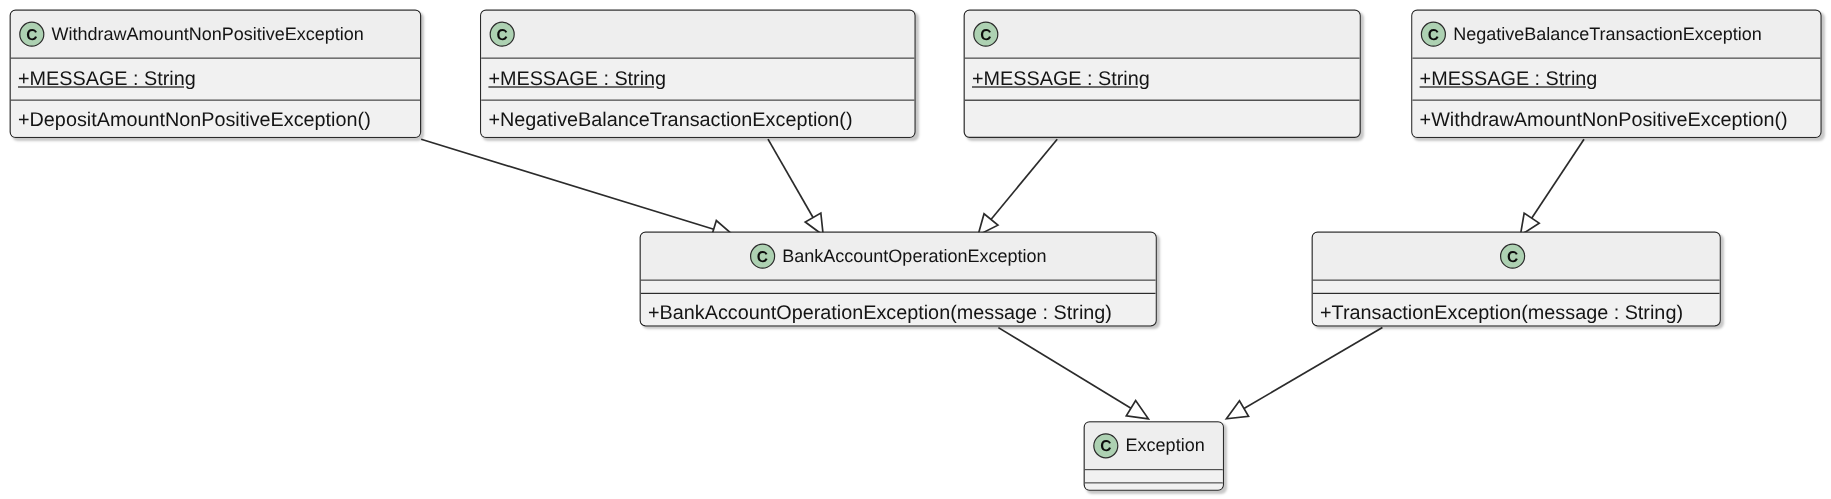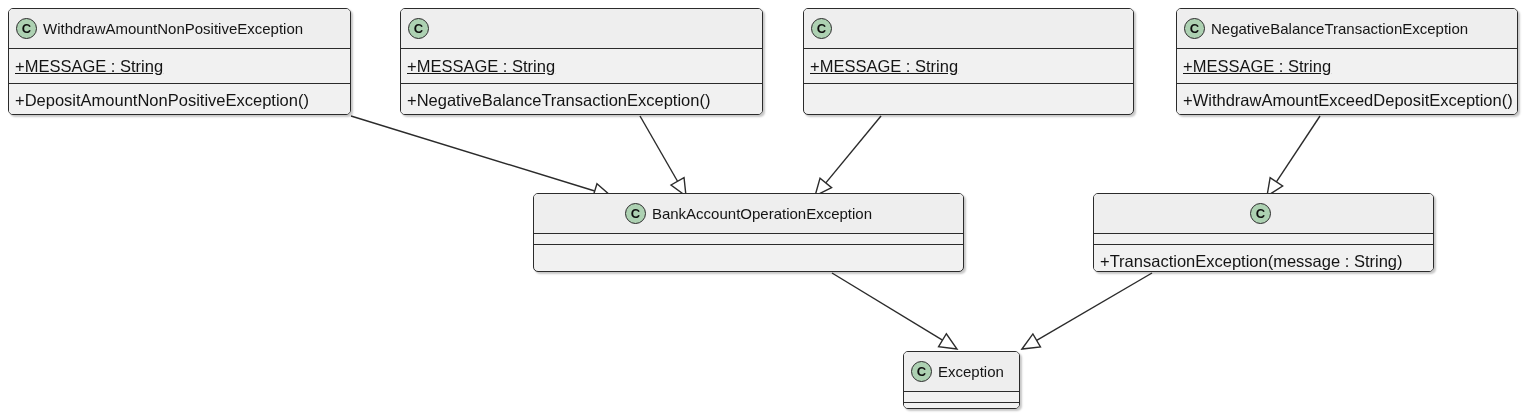--- a/index.html
+++ b/index.html
@@ -172,31 +172,34 @@
         <div class="cls-header">
           <span class="cls-icon">C</span>
           <span class="cls-title">NegativeBalanceTransactionException</span>
         </div>
         <div class="cls-sep"></div>
         <div class="cls-compartment attrs">
           <span class="member static">+MESSAGE : String</span>
         </div>
         <div class="cls-sep"></div>
         <div class="cls-compartment ops">
-          <span class="member">+WithdrawAmountExceedDepositException()</span>
+          <span class="member">+WithdrawAmountNonPositiveException()</span>
         </div>
       </div>
       <div class="uml-class" style="left: 533px; top: 193px; width: 431px; height: 79px;">
         <div class="cls-header center">
           <span class="cls-icon">C</span>
           <span class="cls-title">BankAccountOperationException</span>
         </div>
         <div class="cls-sep"></div>
         <div class="cls-compartment empty"></div>
         <div class="cls-sep"></div>
+        <div class="cls-compartment ops">
+          <span class="member">+BankAccountOperationException(message : String)</span>
+        </div>
       </div>
       <div class="uml-class" style="left: 1093px; top: 193px; width: 341px; height: 79px;">
         <div class="cls-header center">
           <span class="cls-icon">C</span>
         </div>
         <div class="cls-sep"></div>
         <div class="cls-compartment empty"></div>
         <div class="cls-sep"></div>
         <div class="cls-compartment ops">
           <span class="member">+TransactionException(message : String)</span>

